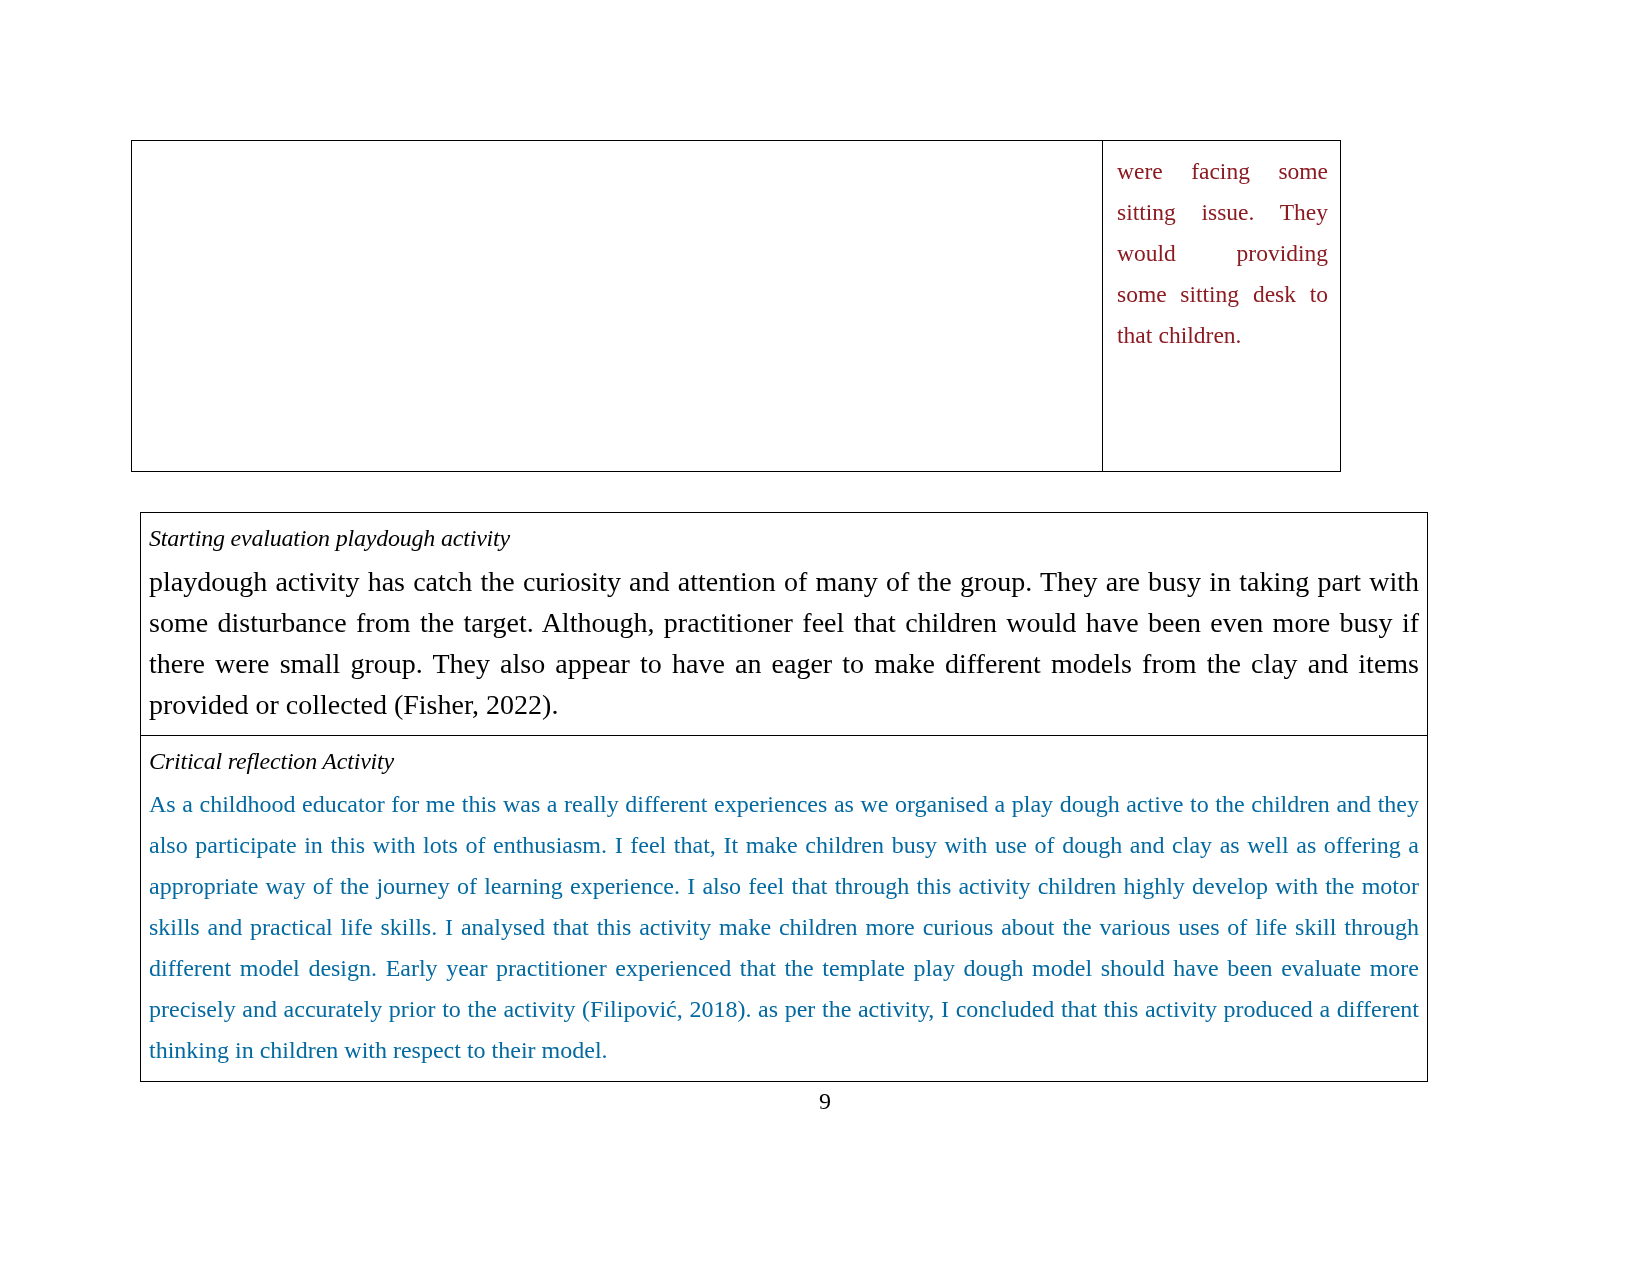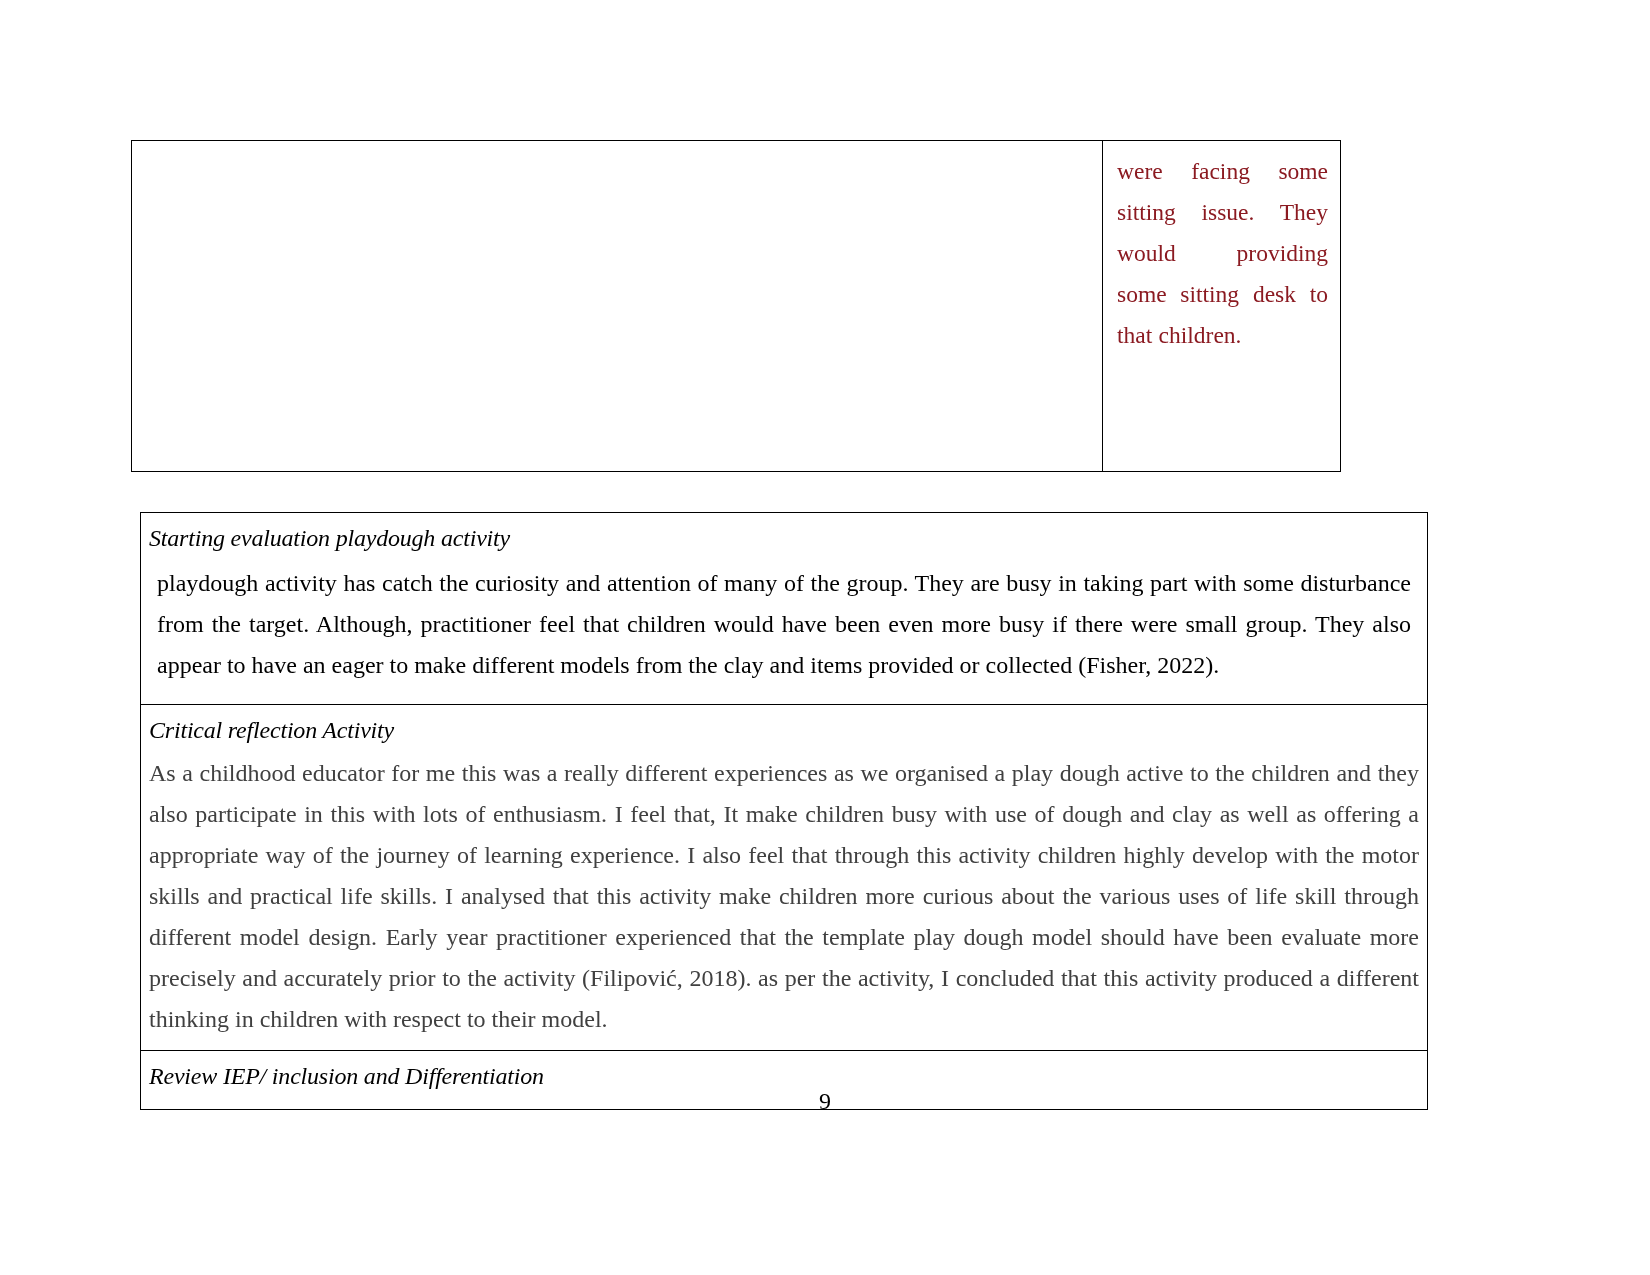--- a/index.html
+++ b/index.html
@@ -74,31 +74,31 @@
     font-weight: normal;
     font-style: italic;
     font-size: 24px;
     line-height: 34px;
     color: #000000;
     margin: 0 0 6px 0;
     letter-spacing: -0.2px;
   }
 
   .body-black {
-    font-size: 24px;
+    font-size: 28px;
     line-height: 41px;
     color: #000000;
-    margin: 8px;
+    margin: 0;
     text-align: justify;
     text-justify: inter-word;
   }
   .body-red {
     font-size: 24px;
     line-height: 41px;
-    color: #404040;
+    color: #0369a1;
     margin: 0;
     text-align: justify;
     text-justify: inter-word;
   }
 
   .heading-only-cell {
     padding-bottom: 8px;
   }
 
   
@@ -138,23 +138,18 @@
           <p class="sec-heading">Starting evaluation playdough activity</p>
           <p class="body-black">playdough activity has catch the curiosity and attention of many of the group. They are busy in taking part with some disturbance from the target. Although, practitioner feel that children would have been even more busy if there were small group. They also appear to have an eager to make different models from the clay and items provided or collected (Fisher, 2022).</p>
         </td>
       </tr>
       <tr>
         <td>
           <p class="sec-heading">Critical reflection Activity</p>
           <p class="body-red">As a childhood educator for me this was a really different experiences as we organised a play dough active to the children and they also participate in this with lots of enthusiasm. I feel that, It make children busy with use of dough and clay as well as offering a appropriate way of the journey of learning experience. I also feel that through this activity children highly develop with the motor skills and practical life skills. I analysed that this activity make children more curious about the various uses of life skill through different model design. Early year practitioner experienced that the  template play dough model should have been evaluate more precisely and accurately prior to the activity (Filipović, 2018). as per the activity, I concluded that this activity produced a different thinking in children with respect to their model.</p>
         </td>
       </tr>
-      <tr>
-        <td class="heading-only-cell">
-          <p class="sec-heading">Review IEP/ inclusion and Differentiation</p>
-        </td>
-      </tr>
     </tbody>
   </table>
 
   <div class="page-number">9</div>
 
 </div>
 
 </body></html>

